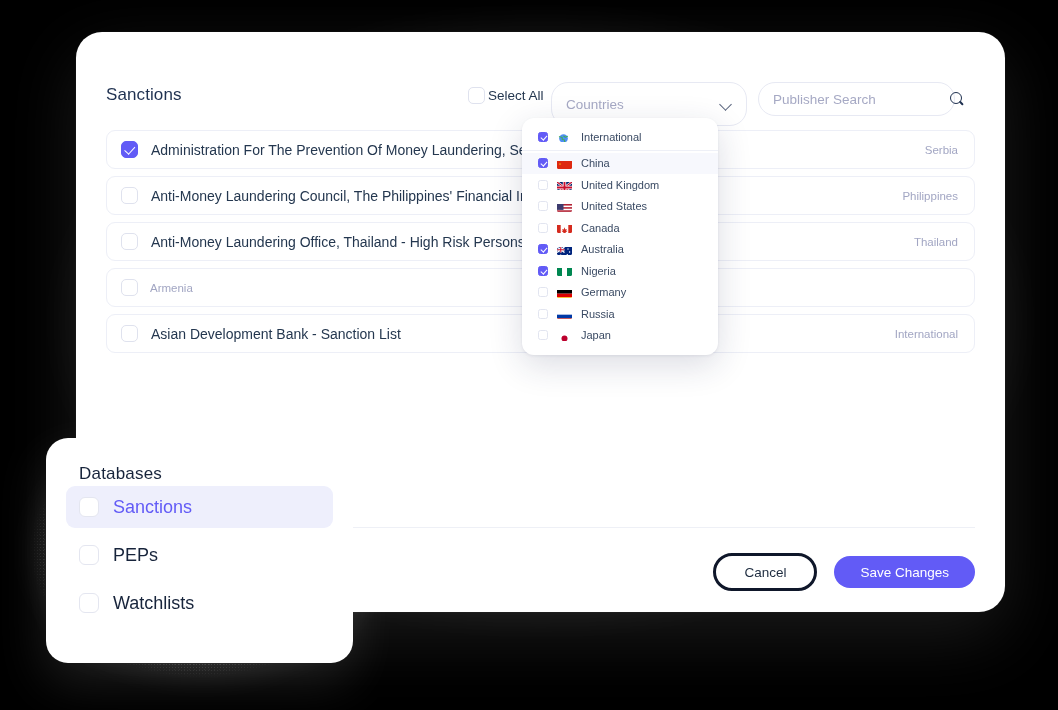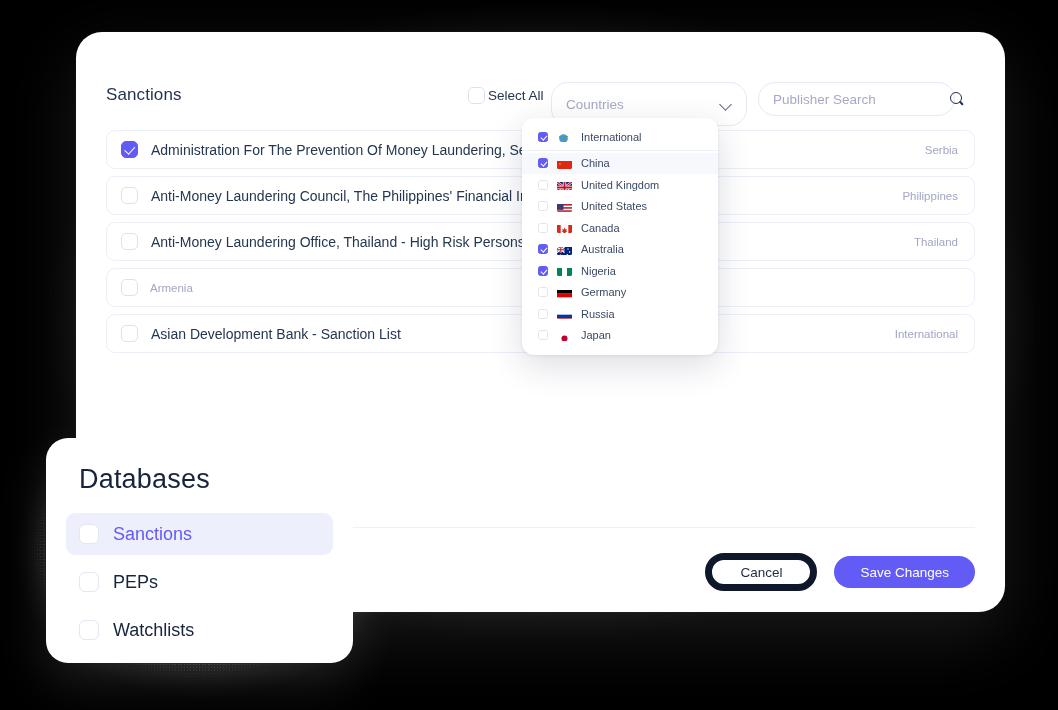--- a/index.html
+++ b/index.html
@@ -313,21 +313,21 @@
     top: 521px;
     display: flex;
     align-items: center;
     gap: 17px;
   }
 
   .btn-cancel {
     height: 38px;
     padding: 0 28px;
     border-radius: 19px;
-    border: 7px solid #0f172a;
+    border: 3px solid #0f172a;
     background: #ffffff;
     font-family: "Liberation Sans", sans-serif;
     font-size: 13.5px;
     color: #1d2b3f;
     cursor: pointer;
   }
 
   .btn-save {
     height: 32px;
     padding: 0 26px;
@@ -348,25 +348,25 @@
     width: 307px;
     height: 225px;
     background: #ffffff;
     border-radius: 22px;
     box-shadow: 0 18px 50px rgba(255,255,255,0.12);
     padding: 26px 20px 0 20px;
     z-index: 30;
   }
 
   .db-title {
-    font-size: 27px;
+    font-size: 17px;
     font-weight: 500;
     color: #17243b;
     margin-left: 13px;
-    margin-bottom: 18px;
+    margin-bottom: 2px;
     letter-spacing: 0.2px;
   }
 
   .db-item {
     height: 42px;
     border-radius: 9px;
     display: flex;
     align-items: center;
     padding: 0 13px;
     gap: 14px;

